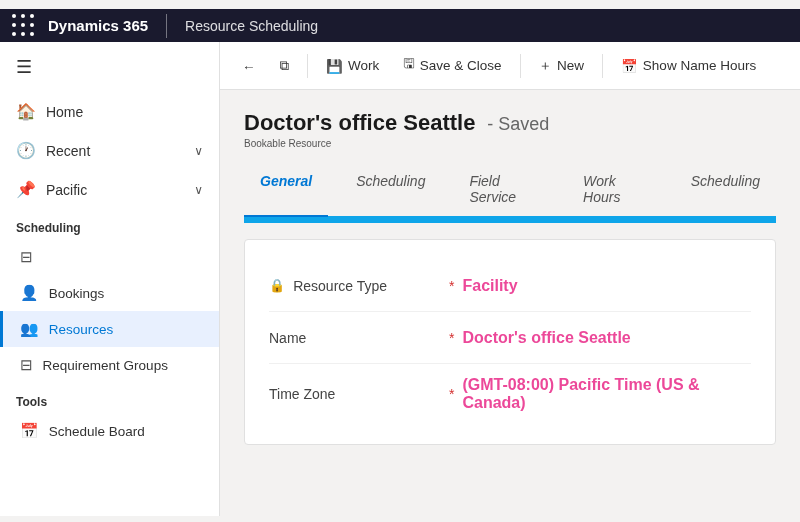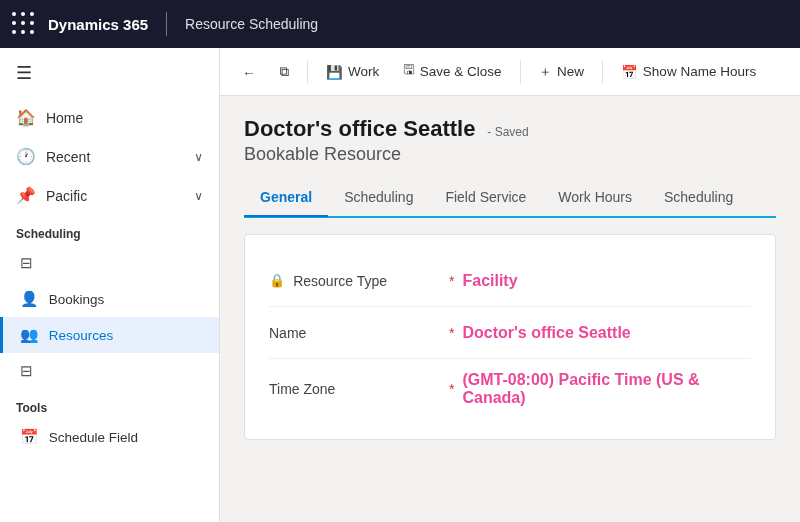--- a/index.html
+++ b/index.html
@@ -1,26 +1,27 @@
 <!DOCTYPE html>
 <html><head>
   <meta charset="utf-8">
   <style>
     * { box-sizing: border-box; margin: 0; padding: 0; }
     body { font-family: 'Segoe UI', sans-serif; font-size: 14px; background: #f3f2f1; width: 800px; height: 522px; overflow: hidden; }
 
     
     .top-bar {
       background: #1a1a2e;
-      height: 48px;
+      height: 33px;
       display: flex;
       align-items: center;
       padding: 0 12px;
       gap: 12px;
       color: white;
+      margin-top: 9px;
     }
     .top-bar-dots {
       display: grid;
       grid-template-columns: repeat(3, 6px);
       grid-template-rows: repeat(3, 6px);
       gap: 3px;
       cursor: pointer;
     }
     .dot { width: 4px; height: 4px; background: white; border-radius: 50%; }
     .top-bar-title {
@@ -142,37 +143,38 @@
       padding: 20px 24px;
       overflow-y: auto;
     }
 
     .record-title {
       font-size: 22px;
       font-weight: 600;
       color: #1a1a1a;
     }
     .record-saved {
-      font-size: 12px;
+      font-size: 18px;
       font-weight: 400;
       color: #666;
       margin-left: 8px;
     }
     .record-type {
-      font-size: 18px;
+      font-size: 10px;
       color: #555;
       margin-top: 2px;
     }
 
     
     .tabs {
       display: flex;
-      gap: 0;
+      gap: 12px;
       margin-top: 14px;
-      border-bottom: 2px solid #0ea5e9;
+      border-bottom: 7px solid #0ea5e9;
+      font-style: italic;
     }
     .tab {
       padding: 10px 16px;
       cursor: pointer;
       font-size: 14px;
       color: #555;
       border-bottom: 2px solid transparent;
       margin-bottom: -1px;
     }
     .tab.active {
@@ -273,27 +275,28 @@
     <div class="sidebar-sub-item">
       <span class="icon">👤</span>
       <span>Bookings</span>
     </div>
     <div class="sidebar-sub-item active">
       <span class="icon">👥</span>
       <span>Resources</span>
     </div>
     <div class="sidebar-sub-item">
       <span class="icon">⊟</span>
+      <span>Requirement Groups</span>
     </div>
 
     <div class="sidebar-section-title">Tools</div>
 
     <div class="sidebar-sub-item">
       <span class="icon">📅</span>
-      <span>Schedule Field</span>
+      <span>Schedule Board</span>
     </div>
   </div>
 
   <div class="main">
 
     <div class="toolbar">
       <button class="toolbar-btn">
         <span>←</span>
       </button>
       <button class="toolbar-btn">

